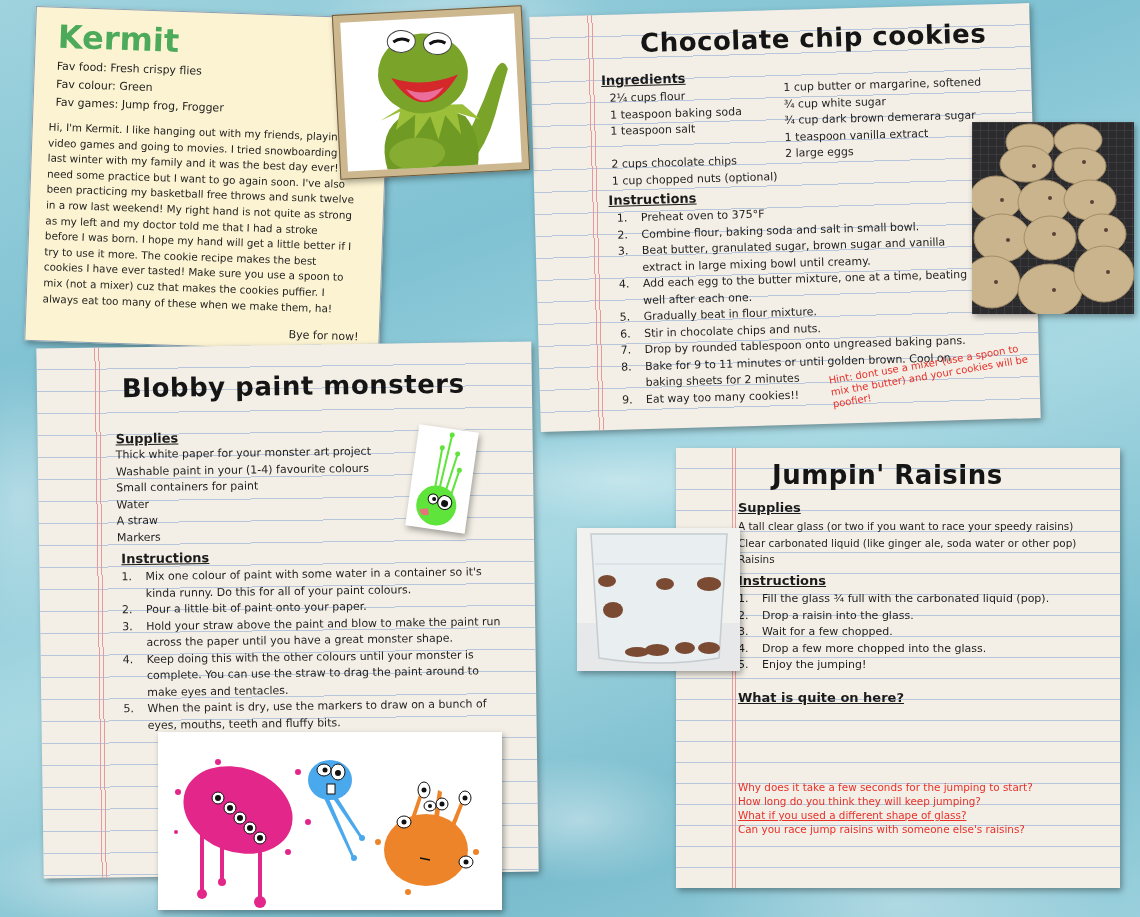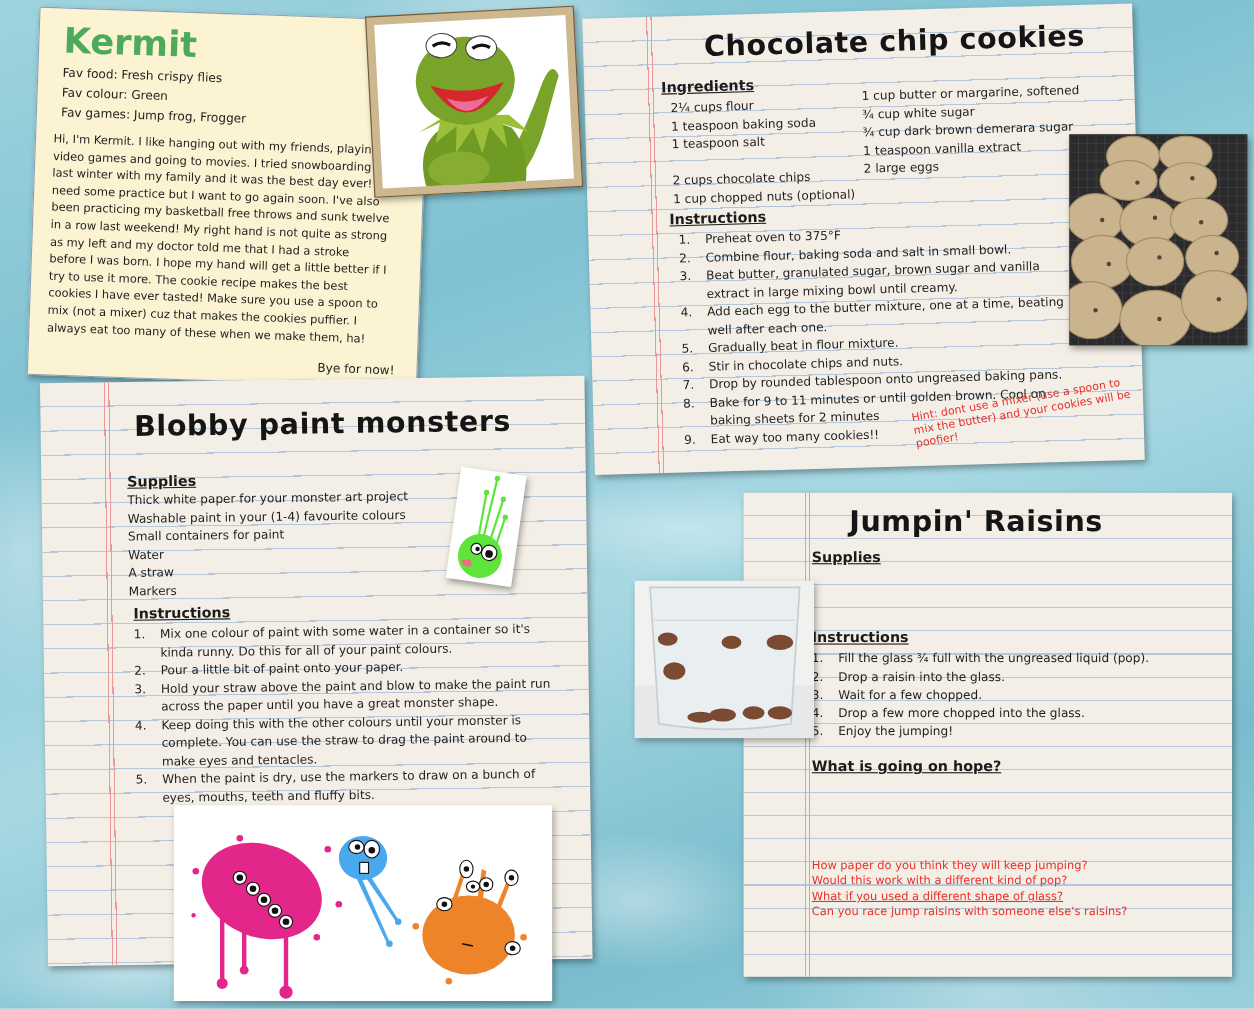--- a/index.html
+++ b/index.html
@@ -330,50 +330,55 @@
     <path d="M262 126 L272 128" stroke="#111" stroke-width="1.5"></path>
   </svg>
 </div>
 
 <div class="card lined" style="left:676px; top:448px; width:444px; height:440px; background-image:
       linear-gradient(to right, transparent 56px, #e89a9a 56px, #e89a9a 57px, transparent 57px, transparent 59px, #e89a9a 59px, #e89a9a 60px, transparent 60px),
       repeating-linear-gradient(to bottom, transparent 0px, transparent 20px, #b7c6da 20px, #b7c6da 21px);">
   <div class="title" style="position:absolute; left:96px; top:12px; font-size:26px;">Jumpin' Raisins</div>
 
   <div class="heading" style="position:absolute; left:62px; top:52px;">Supplies</div>
+  <div style="position:absolute; left:62px; top:70px; width:380px;">
+    <div class="txt" style="font-size:10.4px;">A tall clear glass (or two if you want to race your speedy raisins)</div>
+    <div class="txt" style="font-size:10.4px;">Clear carbonated liquid (like ginger ale, soda water or other pop)</div>
+    <div class="txt" style="font-size:10.4px;">Raisins</div>
+  </div>
 
   <div class="heading" style="position:absolute; left:62px; top:125px;">Instructions</div>
   <ol class="steps" style="position:absolute; left:62px; top:143px; width:360px;">
     <li>
         <span class="n">1.</span>
-        <span>Fill the glass ¾ full with the ungreased liquid (pop).</span>
+        <span>Fill the glass ¾ full with the carbonated liquid (pop).</span>
       </li>
     <li>
         <span class="n">2.</span>
         <span>Drop a raisin into the glass.</span>
       </li>
     <li>
         <span class="n">3.</span>
         <span>Wait for a few chopped.</span>
       </li>
     <li>
         <span class="n">4.</span>
         <span>Drop a few more chopped into the glass.</span>
       </li>
     <li>
         <span class="n">5.</span>
         <span>Enjoy the jumping!</span>
       </li>
   </ol>
 
-  <div class="heading" style="position:absolute; left:62px; top:242px;">What is going on hope?</div>
+  <div class="heading" style="position:absolute; left:62px; top:242px;">What is quite on here?</div>
 
   <div style="position:absolute; left:62px; top:332px; width:380px;">
-    <div class="red" style="font-size:10.4px; line-height:14px;">How paper do you think they will keep jumping?</div>
-    <div class="red" style="font-size:10.4px; line-height:14px;">Would this work with a different kind of pop?</div>
+    <div class="red" style="font-size:10.4px; line-height:14px;">Why does it take a few seconds for the jumping to start?</div>
+    <div class="red" style="font-size:10.4px; line-height:14px;">How long do you think they will keep jumping?</div>
     <div class="red" style="font-size:10.4px; line-height:14px;text-decoration:underline;">What if you used a different shape of glass?</div>
     <div class="red" style="font-size:10.4px; line-height:14px;">Can you race jump raisins with someone else's raisins?</div>
   </div>
 </div>
 
 <div class="photo" style="left:577px; top:528px; width:163px; height:143px; background:#eef0f2;">
   <svg width="163" height="143" viewBox="0 0 163 143">
     <rect width="163" height="143" fill="#f1f1ef"></rect>
     <rect y="95" width="163" height="48" fill="#e6e8ea"></rect>
     <path d="M14 6 L150 6 L142 130 Q82 140 22 130 Z" fill="#e9eef0" stroke="#c6ccd0" stroke-width="1.5"></path>

